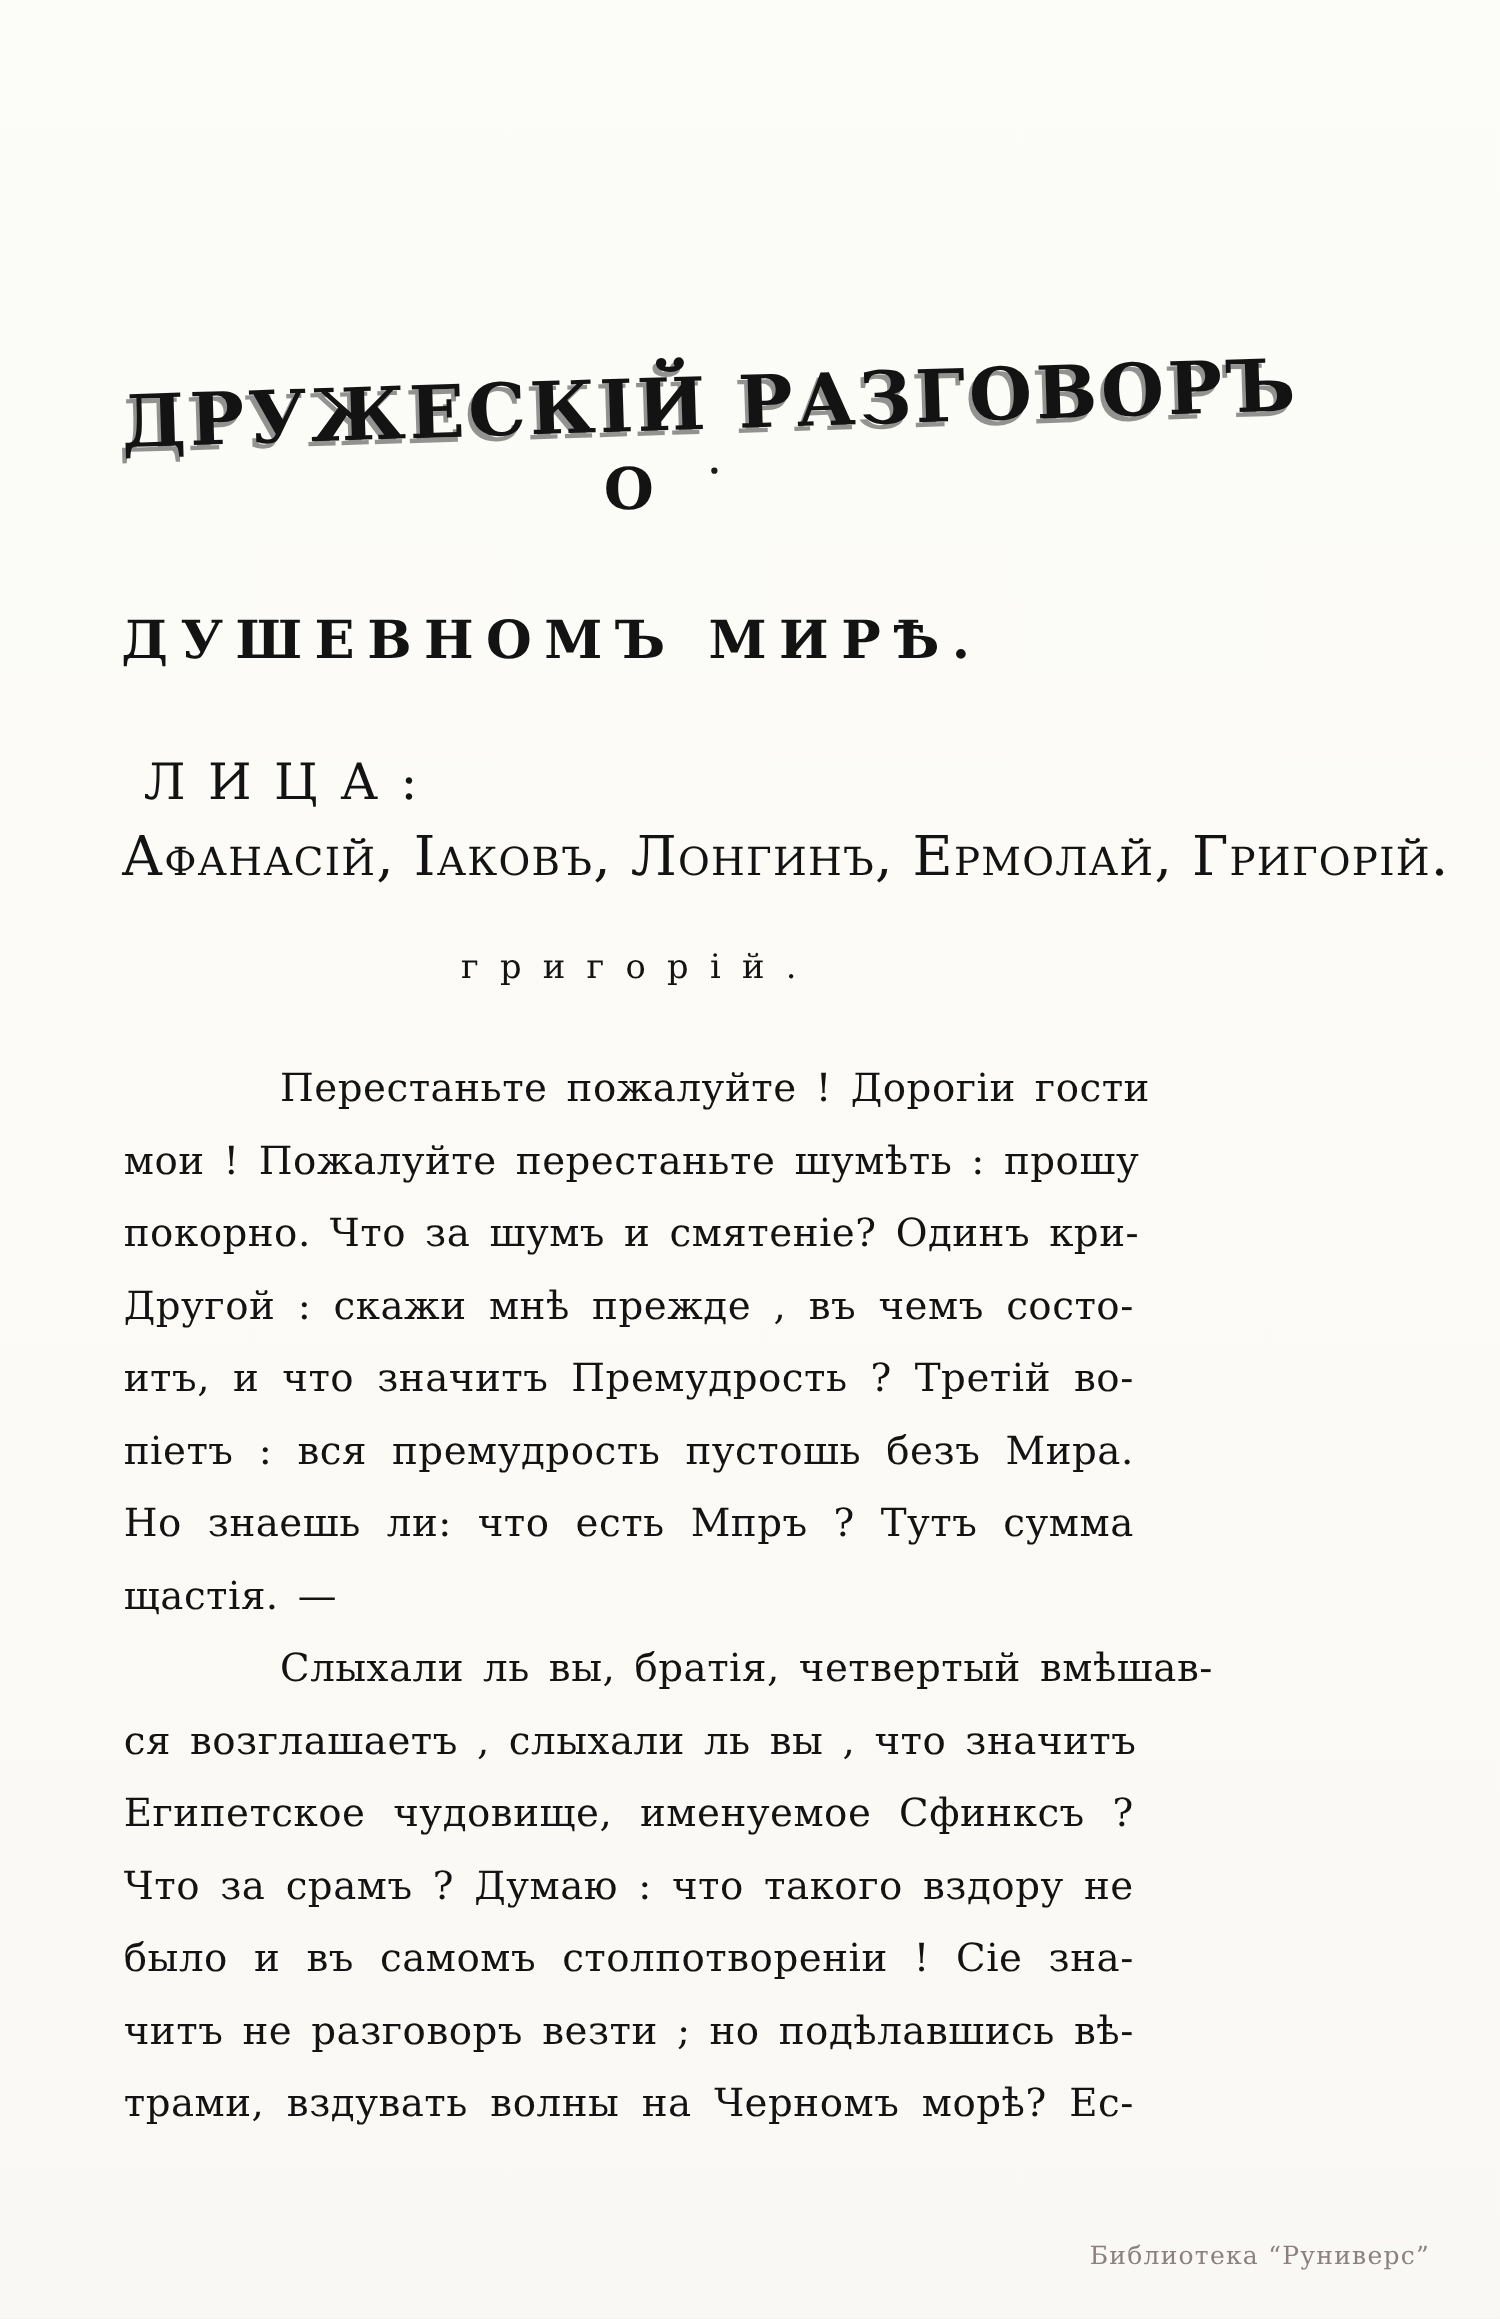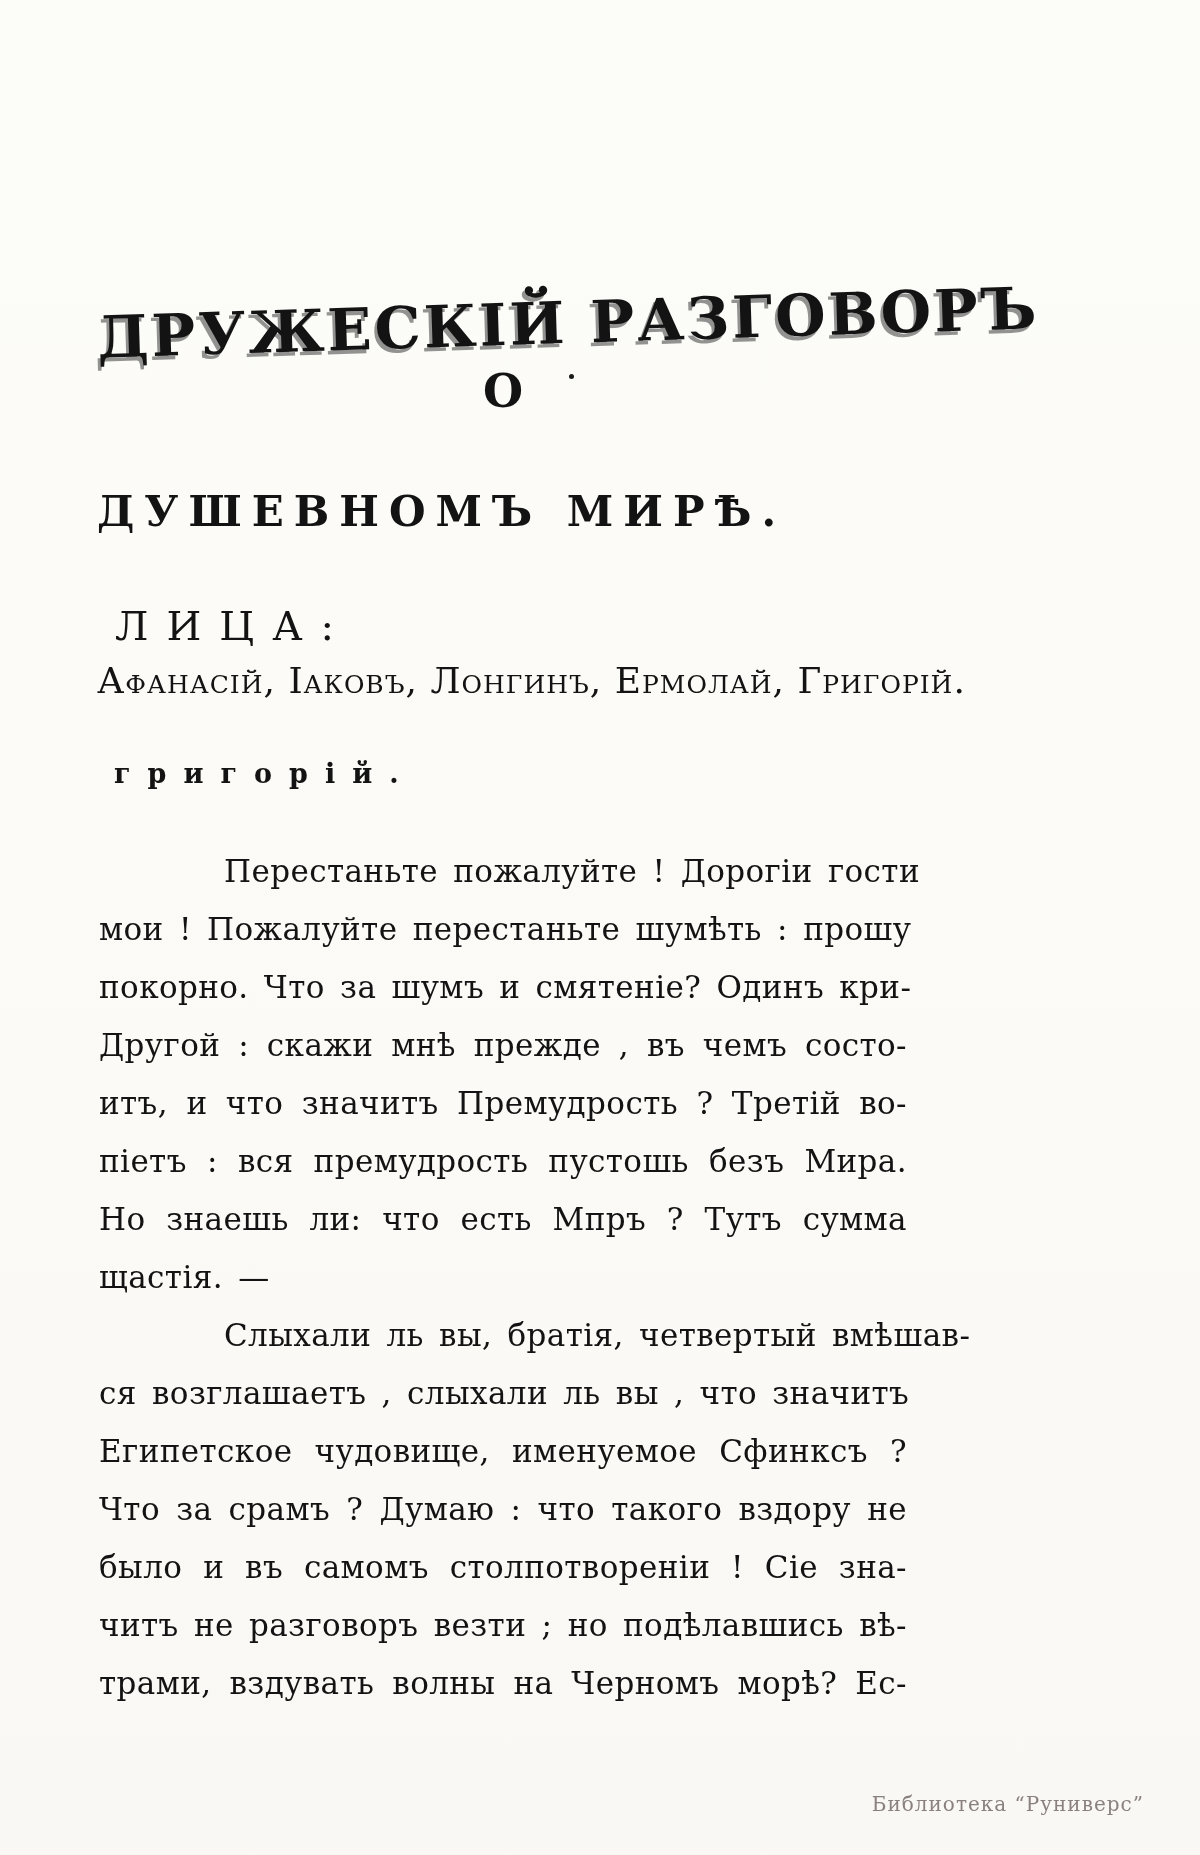--- a/index.html
+++ b/index.html
@@ -65,31 +65,32 @@
     text-indent: 18px;
     margin-top: 29px;
   }
   .cast-names {
     position: absolute;
     top: 660px;
     left: 0;
     width: 100%;
     text-align: center;
     font-variant: small-caps;
-    font-size: 36px;
+    font-size: 44px;
     letter-spacing: 1px;
     white-space: nowrap;
   }
   .speaker-heading {
     position: absolute;
     top: 758px;
     left: 0;
     width: 100%;
+    text-align: center;
     font-size: 27px;
-    font-weight: bold;
+    font-weight: normal;
     letter-spacing: 17px;
     text-indent: 17px;
   }
   .body-text {
     position: absolute;
     top: 842px;
     left: 2px;
     width: 808px;
     font-size: 31px;
     line-height: 58px;

